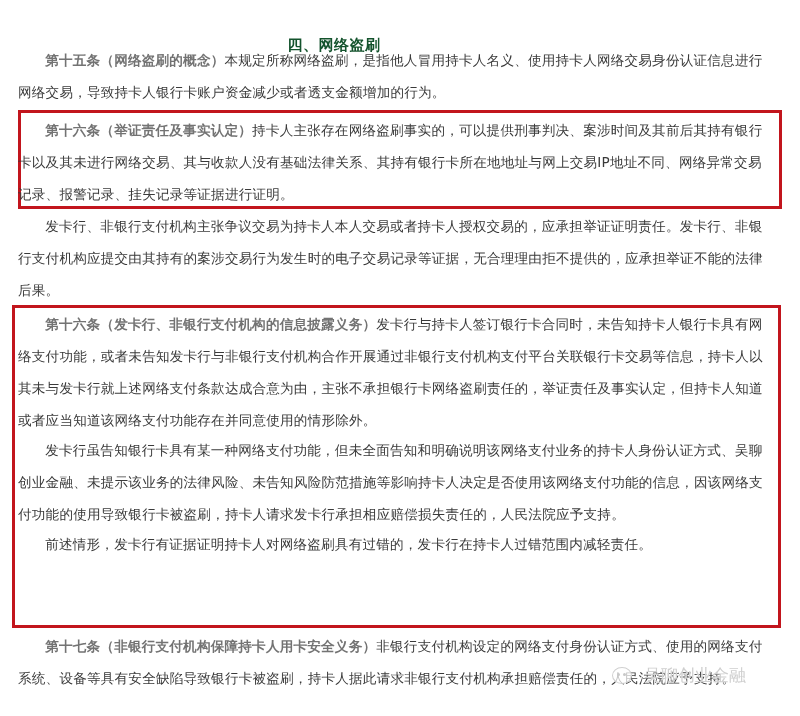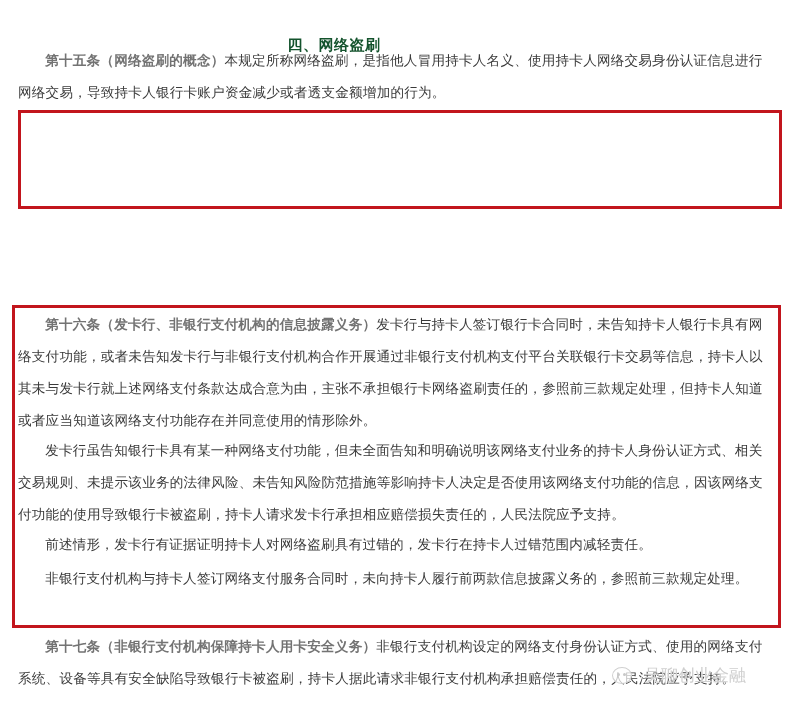--- a/index.html
+++ b/index.html
@@ -43,28 +43,31 @@
 
 <div class="page">
 
   <div class="title">四、网络盗刷</div>
 
   <p class="para" style="top:44px;">
     <b>第十五条（网络盗刷的概念）</b><span>本规定所称网络盗刷，是指他人冒用持卡人名义、使用持卡人网络交易身份认证信息进行网络交易，导致持卡人银行卡账户资金减少或者透支金额增加的行为。</span>
   </p>
 
   <div class="box" style="left:18px; top:110px; width:764px; height:99px;"></div>
+  <p class="para" style="top:114px;">
+    <b>第十六条（举证责任及事实认定）</b><span>持卡人主张存在网络盗刷事实的，可以提供刑事判决、案涉时间及其前后其持有银行卡以及其未进行网络交易、其与收款人没有基础法律关系、其持有银行卡所在地地址与网上交易IP地址不同、网络异常交易记录、报警记录、挂失记录等证据进行证明。</span>
+  </p>
+  <p class="para" style="top:210px;">发卡行、非银行支付机构主张争议交易为持卡人本人交易或者持卡人授权交易的，应承担举证证明责任。发卡行、非银行支付机构应提交由其持有的案涉交易行为发生时的电子交易记录等证据，无合理理由拒不提供的，应承担举证不能的法律后果。</p>
 
   <div class="box" style="left:12px; top:305px; width:769px; height:323px;"></div>
   <p class="para" style="top:308px;">
-    <b>第十六条（发卡行、非银行支付机构的信息披露义务）</b><span>发卡行与持卡人签订银行卡合同时，未告知持卡人银行卡具有网络支付功能，或者未告知发卡行与非银行支付机构合作开展通过非银行支付机构支付平台关联银行卡交易等信息，持卡人以其未与发卡行就上述网络支付条款达成合意为由，主张不承担银行卡网络盗刷责任的，参照前三款规定处理，但持卡人知道或者应当知道该网络支付功能存在并同意使用的情形除外。</span>
+    <b>第十六条（发卡行、非银行支付机构的信息披露义务）</b><span>发卡行与持卡人签订银行卡合同时，未告知持卡人银行卡具有网络支付功能，或者未告知发卡行与非银行支付机构合作开展通过非银行支付机构支付平台关联银行卡交易等信息，持卡人以其未与发卡行就上述网络支付条款达成合意为由，主张不承担银行卡网络盗刷责任的，举证责任及事实认定，但持卡人知道或者应当知道该网络支付功能存在并同意使用的情形除外。</span>
   </p>
-  <p class="para" style="top:434px;">发卡行虽告知银行卡具有某一种网络支付功能，但未全面告知和明确说明该网络支付业务的持卡人身份认证方式、相关交易规则、未提示该业务的法律风险、未告知风险防范措施等影响持卡人决定是否使用该网络支付功能的信息，因该网络支付功能的使用导致银行卡被盗刷，持卡人请求发卡行承担相应赔偿损失责任的，人民法院应予支持。</p>
+  <p class="para" style="top:434px;">发卡行虽告知银行卡具有某一种网络支付功能，但未全面告知和明确说明该网络支付业务的持卡人身份认证方式、吴聊创业金融、未提示该业务的法律风险、未告知风险防范措施等影响持卡人决定是否使用该网络支付功能的信息，因该网络支付功能的使用导致银行卡被盗刷，持卡人请求发卡行承担相应赔偿损失责任的，人民法院应予支持。</p>
   <p class="para" style="top:528px;">前述情形，发卡行有证据证明持卡人对网络盗刷具有过错的，发卡行在持卡人过错范围内减轻责任。</p>
-  <p class="para" style="top:562px;">非银行支付机构与持卡人签订网络支付服务合同时，未向持卡人履行前两款信息披露义务的，参照前三款规定处理。</p>
 
   <p class="para" style="top:630px;">
     <b>第十七条（非银行支付机构保障持卡人用卡安全义务）</b><span>非银行支付机构设定的网络支付身份认证方式、使用的网络支付系统、设备等具有安全缺陷导致银行卡被盗刷，持卡人据此请求非银行支付机构承担赔偿责任的，人民法院应予支持。</span>
   </p>
 
   <div class="watermark">
     <span class="wm-icon"></span>
     <span>吴聊创业金融</span>
   </div>
 

